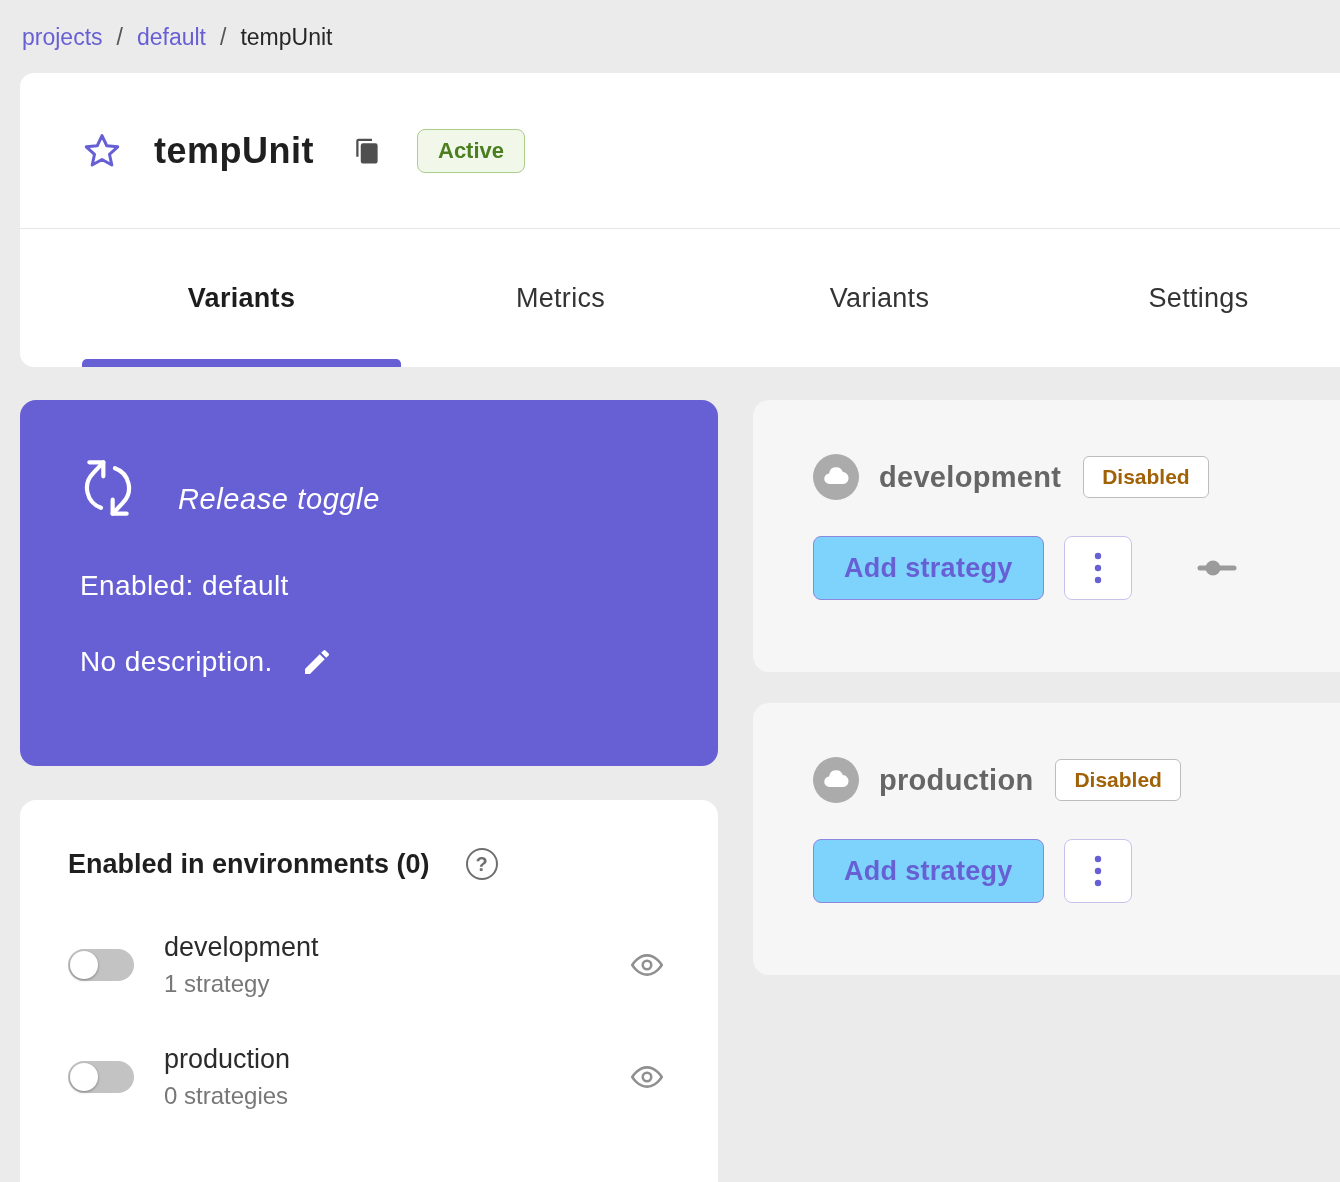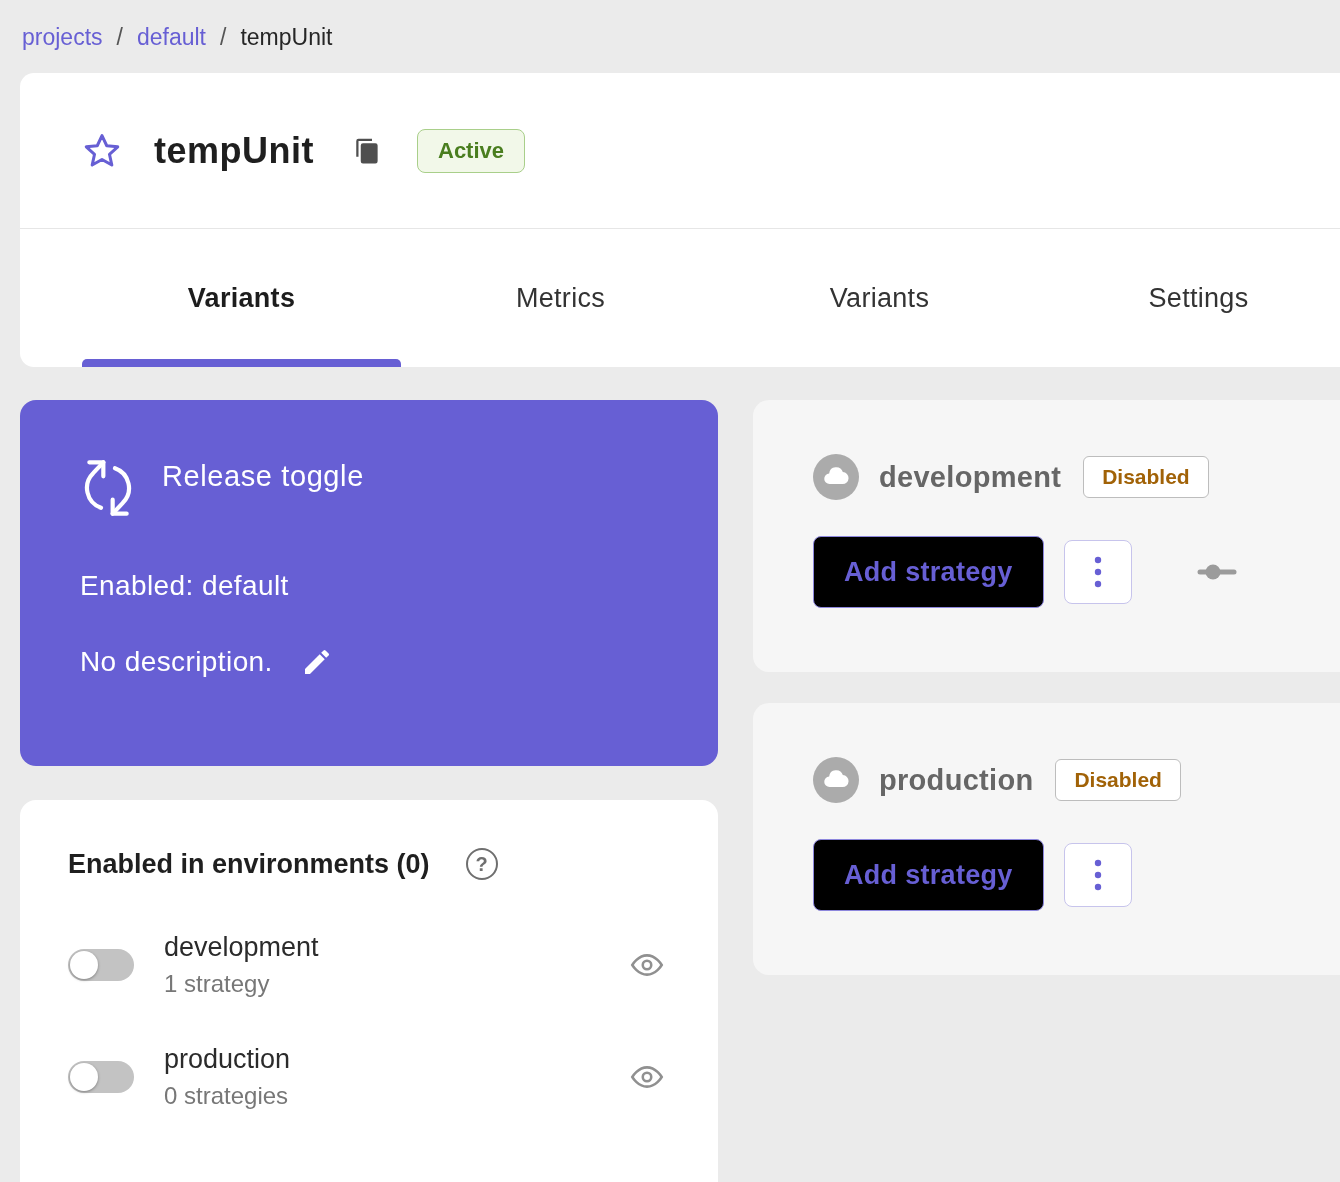--- a/index.html
+++ b/index.html
@@ -53,21 +53,21 @@
   }
   
   .content{display:flex;gap:35px;padding:33px 0 0 20px;align-items:flex-start;}
   .left-col{width:698px;flex:none;display:flex;flex-direction:column;gap:34px;}
   .right-col{flex:1;margin-right:-28px;display:flex;flex-direction:column;gap:31px;}
   
   .purple-card{
     background:var(--primary);border-radius:16px;height:366px;
     padding:60px 56px 0 60px;color:#fff;
   }
-  .type-row{display:flex;align-items:flex-start;gap:26px;}
+  .type-row{display:flex;align-items:flex-end;gap:42px;font-style:italic;}
   .sync-icon{width:56px;height:56px;flex:none;}
   .sync-icon svg{width:100%;height:100%;display:block;}
   .type-label{font-size:29px;letter-spacing:.6px;}
   .project-line{margin-top:54px;font-size:28px;letter-spacing:.4px;}
   .desc-row{margin-top:44px;display:flex;align-items:flex-start;gap:28px;font-size:28px;letter-spacing:.4px;}
   .pencil-icon{width:32px;height:32px;color:#fff;cursor:pointer;flex:none;}
   .pencil-icon svg{width:100%;height:100%;display:block;}
   
   .env-panel{background:#fff;border-radius:16px;padding:48px 46px 40px 48px;height:400px;}
   .env-panel-title-row{display:flex;align-items:center;gap:36px;}
@@ -97,21 +97,21 @@
     display:flex;align-items:center;justify-content:center;flex:none;
   }
   .cloud-avatar svg{width:28px;height:28px;display:block;}
   .env-card-name{margin-left:20px;font-size:29px;font-weight:600;color:#666;letter-spacing:.3px;}
   .badge-disabled{
     margin-left:22px;padding:8px 18px;background:#fff;border:1px solid #bdbdbd;
     border-radius:6px;font-size:21px;font-weight:700;color:#a16207;
   }
   .env-card-actions{margin-top:36px;display:flex;align-items:center;gap:20px;}
   .add-strategy-btn{
-    height:72px;padding:0 30px;background:#000000;border:1px solid #8d87dd;border-radius:8px;
+    height:64px;padding:0 30px;background:#7dd3fc;border:1px solid #8d87dd;border-radius:8px;
     color:var(--primary);font-size:27px;font-weight:700;letter-spacing:.3px;
     font-family:"Liberation Sans", sans-serif;cursor:pointer;
   }
   .kebab-btn{
     width:68px;height:64px;background:#fff;border:1px solid #c7c4ec;border-radius:8px;
     display:flex;align-items:center;justify-content:center;cursor:pointer;
   }
   .kebab-btn svg{width:8px;height:34px;display:block;}
   .mini-toggle-icon{margin-left:44px;width:42px;height:24px;cursor:pointer;flex:none;}
   .mini-toggle-icon svg{width:100%;height:100%;display:block;}

